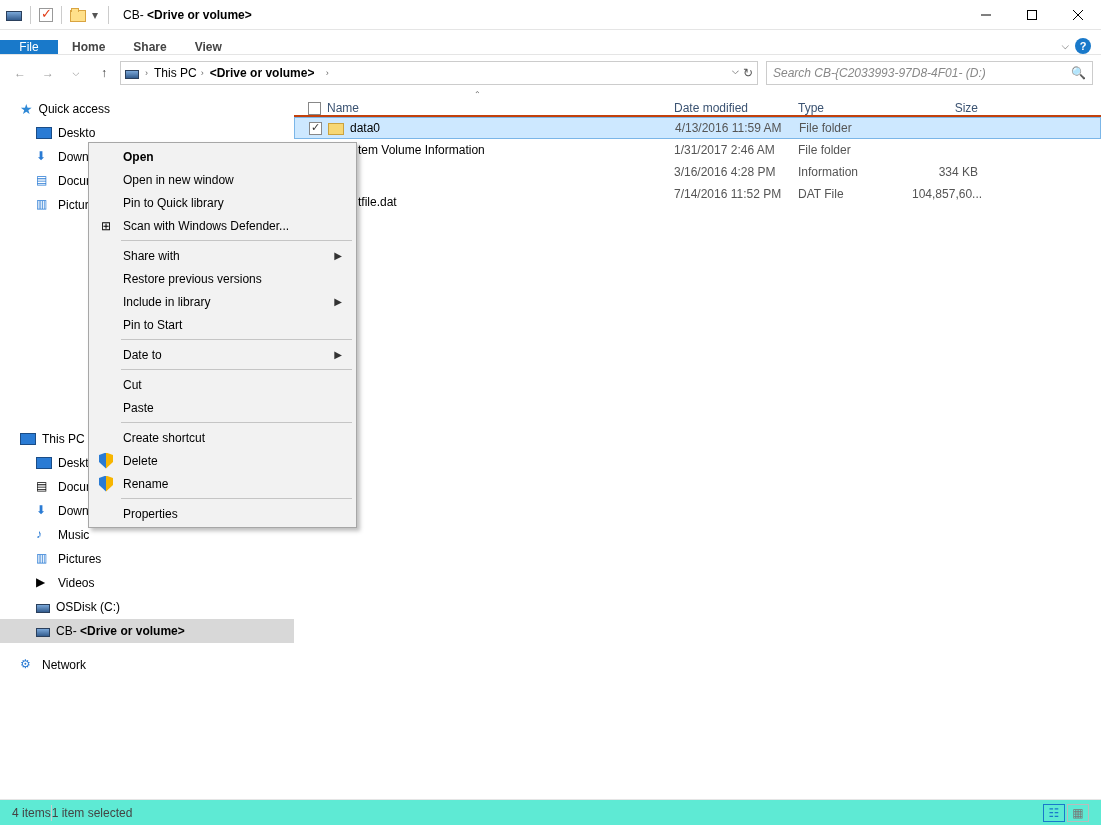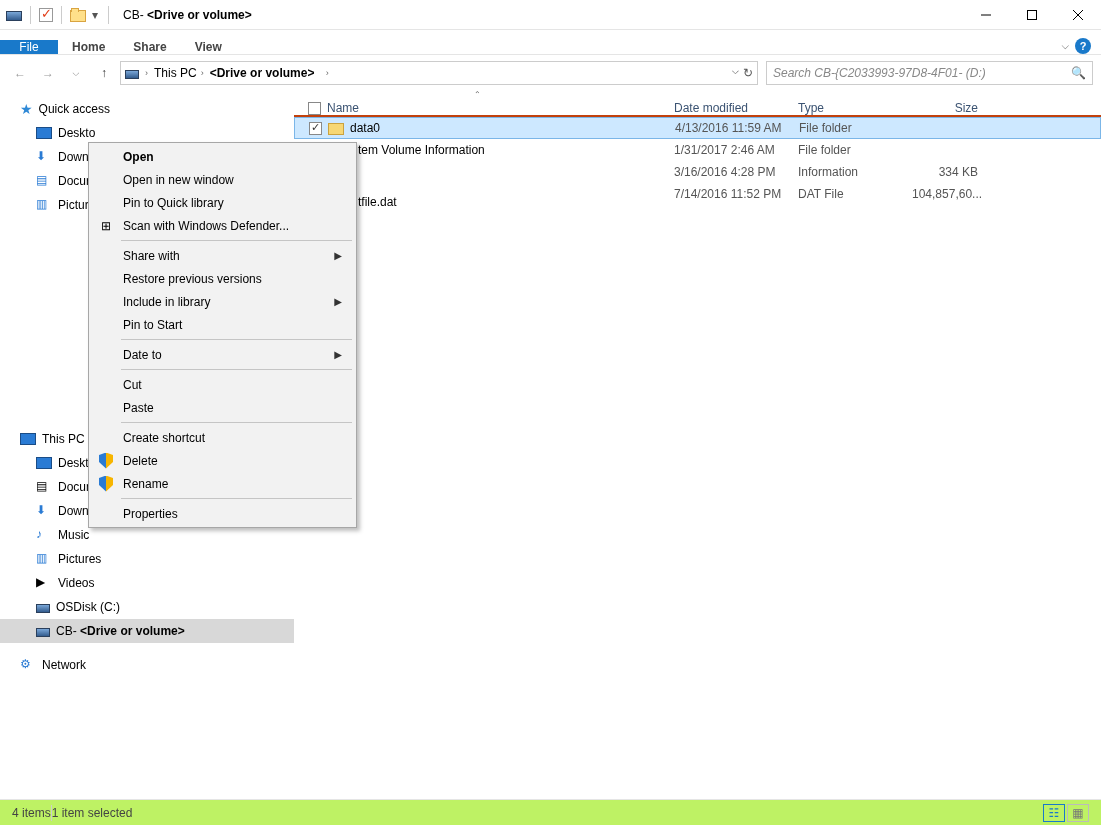--- a/index.html
+++ b/index.html
@@ -65,21 +65,21 @@
 .ck.checked::after { content:"✓"; font-size:11px; position:relative; top:-3px; left:1px; color:#333;}
 .filerow { display:flex; height:22px; align-items:center; }
 .filerow.selected { background:#cde8ff; border:1px solid #7bb6e8; }
 .filerow .cell { padding:0 6px; }
 .cname { width:374px; display:flex; align-items:center; gap:6px; padding-left:40px !important;}
 .filerow.selected .cname { padding-left:14px !important;}
 .c-date { width:124px; color:#555; }
 .c-type { width:114px; color:#555; }
 .c-size { width:78px; text-align:right; color:#555;}
 
-.status { position:absolute; bottom:0; left:0; right:0; height:26px; border-top:1px solid #e5e5e5; display:flex; align-items:center; padding:0 12px; gap:0; color:#444; background:#bef264;}
+.status { position:absolute; bottom:0; left:0; right:0; height:26px; border-top:1px solid #e5e5e5; display:flex; align-items:center; padding:0 12px; gap:0; color:#444; background:#5eead4;}
 .status-sep { width:1px; height:16px; background:#ccc;}
 .status-right { margin-left:auto; display:flex; gap:2px;}
 .view-btn { width:22px; height:18px; border:1px solid #1979ca; display:flex; align-items:center; justify-content:center;}
 .view-btn.inactive { border-color:#bbb; color:#777;}
 
 
 .ctx { position:absolute; left:88px; top:142px; width:269px; background:#f2f2f2; border:1px solid #a7a7a7; box-shadow:3px 3px 4px rgba(0,0,0,.25); padding:2px; z-index:50;}
 .ctx-item { height:23px; display:flex; align-items:center; padding-left:32px; padding-right:12px; position:relative;}
 .ctx-item.bold { font-weight:bold; }
 .ctx-item.hover { background:#dadada; }

